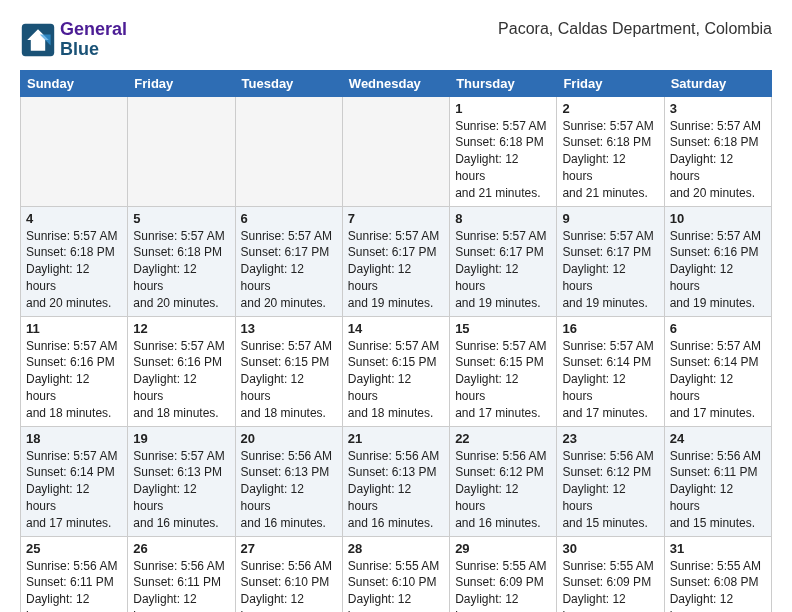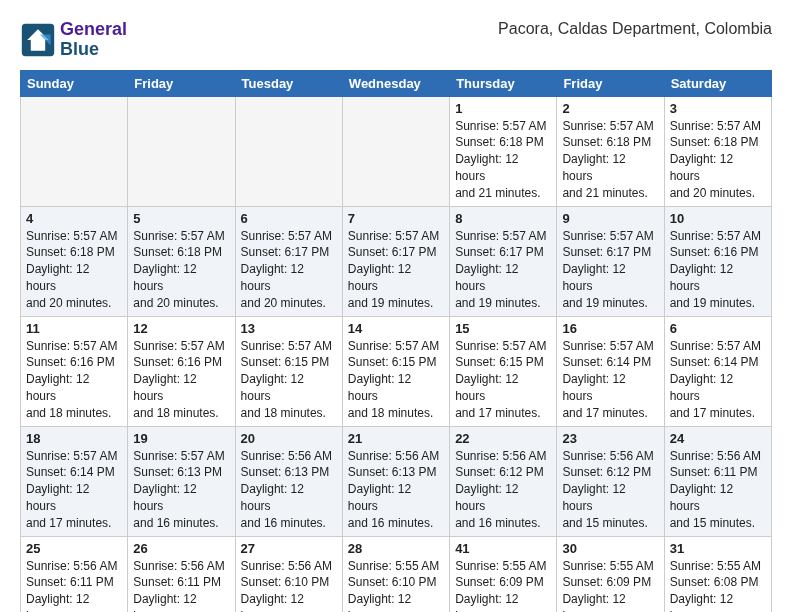--- a/index.html
+++ b/index.html
@@ -327,21 +327,21 @@
 and 14 minutes.</div>
         </td>
         <td>
           <span class="day-num">28</span>
           <div class="day-info" style="white-space: pre-line;">Sunrise: 5:55 AM
 Sunset: 6:10 PM
 Daylight: 12 hours
 and 14 minutes.</div>
         </td>
         <td>
-          <span class="day-num">41</span>
+          <span class="day-num">29</span>
           <div class="day-info" style="white-space: pre-line;">Sunrise: 5:55 AM
 Sunset: 6:09 PM
 Daylight: 12 hours
 and 14 minutes.</div>
         </td>
         <td>
           <span class="day-num">30</span>
           <div class="day-info" style="white-space: pre-line;">Sunrise: 5:55 AM
 Sunset: 6:09 PM
 Daylight: 12 hours

